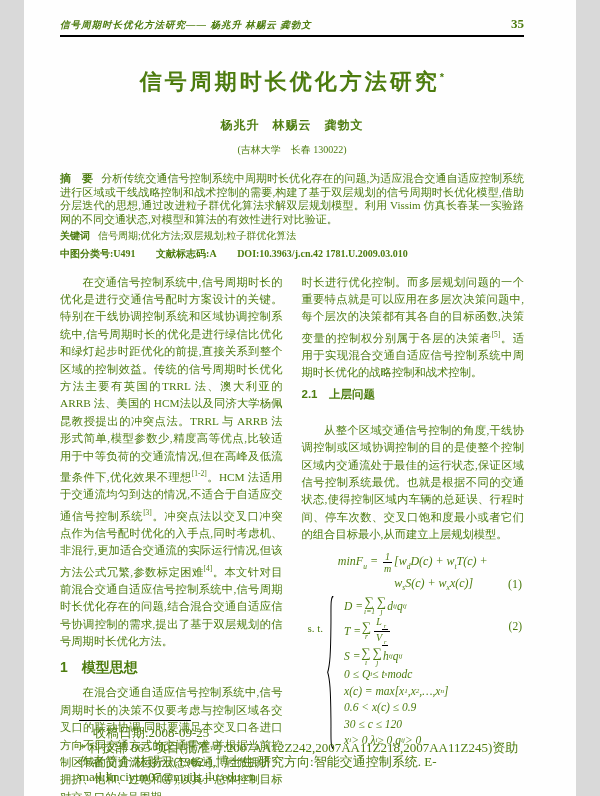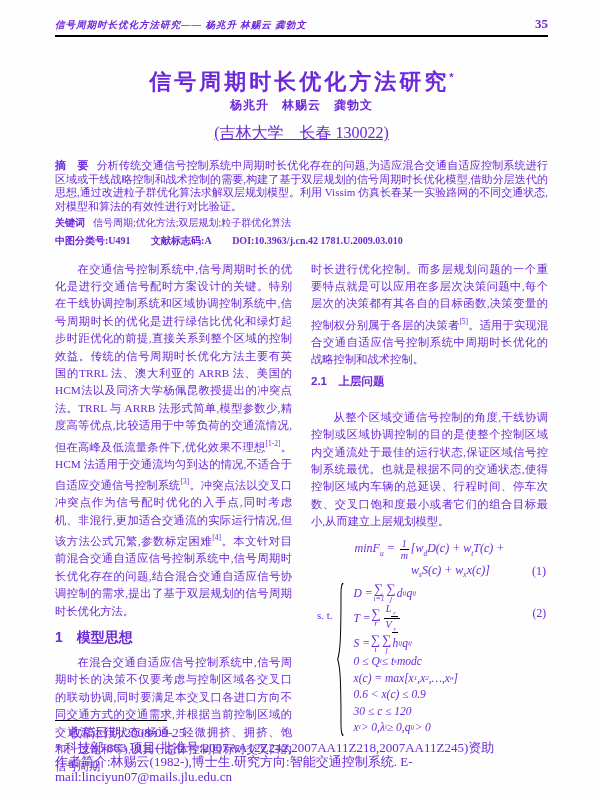--- a/index.html
+++ b/index.html
@@ -1,38 +1,38 @@
 <!DOCTYPE html>
 <html><head>
 <meta charset="utf-8">
 <style>
   html,body{margin:0;padding:0;background:#d9d9d9;}
   .page{
     position:relative;
-    width:600px;height:796px;
+    width:552px;height:796px;
     margin:0 auto;
     background:#fefefe;
     box-sizing:border-box;
-    padding:16px 52px 0 55px;
+    padding:16px 52px 0 36px;
     font-family:"Liberation Serif","DejaVu Serif",serif;
-    color:#6d28d9;
+    color:#4d7c0f;
     overflow:hidden;
   }
   
   .running{display:flex;justify-content:space-between;align-items:flex-end;
     font-size:9.5px;font-weight:bold;font-style:italic;letter-spacing:1px;}
   .running .pageno{font-style:normal;font-size:13px;letter-spacing:0;}
   .header-rule{border:none;border-top:2.2px solid #000;margin:3px 0 0 0;}
 
   
   .title{margin:30px 0 0 0;text-align:center;font-size:22px;font-weight:bold;
     letter-spacing:3px;font-family:"Liberation Sans","DejaVu Sans",sans-serif;}
   .title sup{font-size:11px;letter-spacing:0;}
-  .authors{text-align:center;font-size:12px;font-weight:bold;letter-spacing:1px;}
-  .affiliation{margin-top:9px;text-align:center;font-size:16px;text-decoration:underline;}
+  .authors{margin-top:20px;text-align:center;font-size:12px;font-weight:bold;letter-spacing:1px;}
+  .affiliation{margin-top:9px;text-align:center;font-size:10px;}
 
   
   .abstract{margin:15px 0 0 0;font-size:11px;line-height:13.6px;text-align:justify;}
   .abstract .lbl,.keywords .lbl{font-weight:bold;margin-right:8px;font-family:"Liberation Sans","DejaVu Sans",sans-serif;}
   .keywords{margin:3px 0 0 0;font-size:10px;line-height:13.6px;}
   .meta{margin:4px 0 0 0;font-size:10px;line-height:13.6px;font-weight:bold;}
   .meta .m{margin-right:18px;}
   .meta .doi{font-weight:bold;}
 
   

